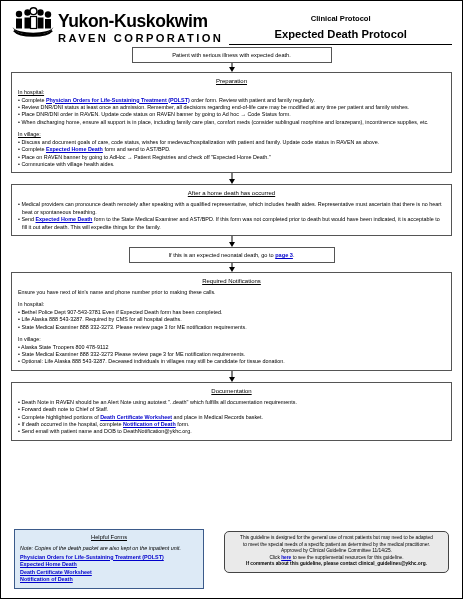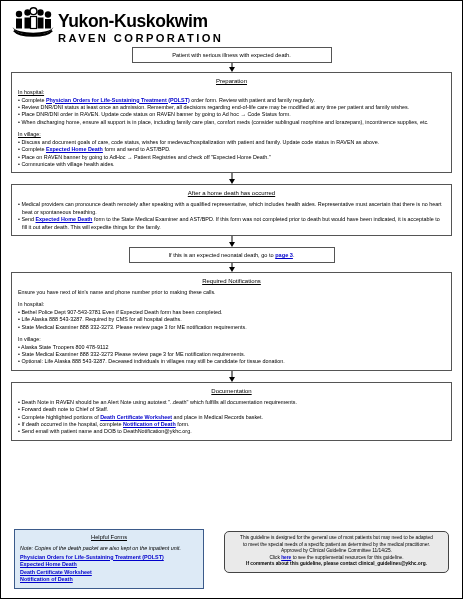--- a/index.html
+++ b/index.html
@@ -258,20 +258,25 @@
         <rect x="26.5" y="10.5" width="6" height="11" fill="#000"></rect>
         <rect x="34" y="12" width="6" height="9.5" fill="#000"></rect>
         <path d="M1.5 20 C6 31, 38 31, 42.5 20 C38.5 27.5, 6 27.5, 1.5 20 Z" fill="#000"></path>
         <path d="M3 23.5 C9 30.5, 35 30.5, 41 23.5" fill="none" stroke="#000" stroke-width="2.2"></path>
       </svg>
     </div>
     <div class="brand">
       <div class="brand-line1">Yukon-Kuskokwim</div>
       <div class="brand-line2">RAVEN CORPORATION</div>
     </div>
+    <div class="doc-title-wrap">
+      <div class="doc-kicker">Clinical Protocol</div>
+      <div class="doc-title">Expected Death Protocol</div>
+      <div class="title-rule"></div>
+    </div>
   </div>
 
   <div class="flow">
 
     <div class="node node-start">
       <span>Patient with serious illness with expected death.</span>
     </div>
 
     <div class="arrow arrow-sm"></div>
 

